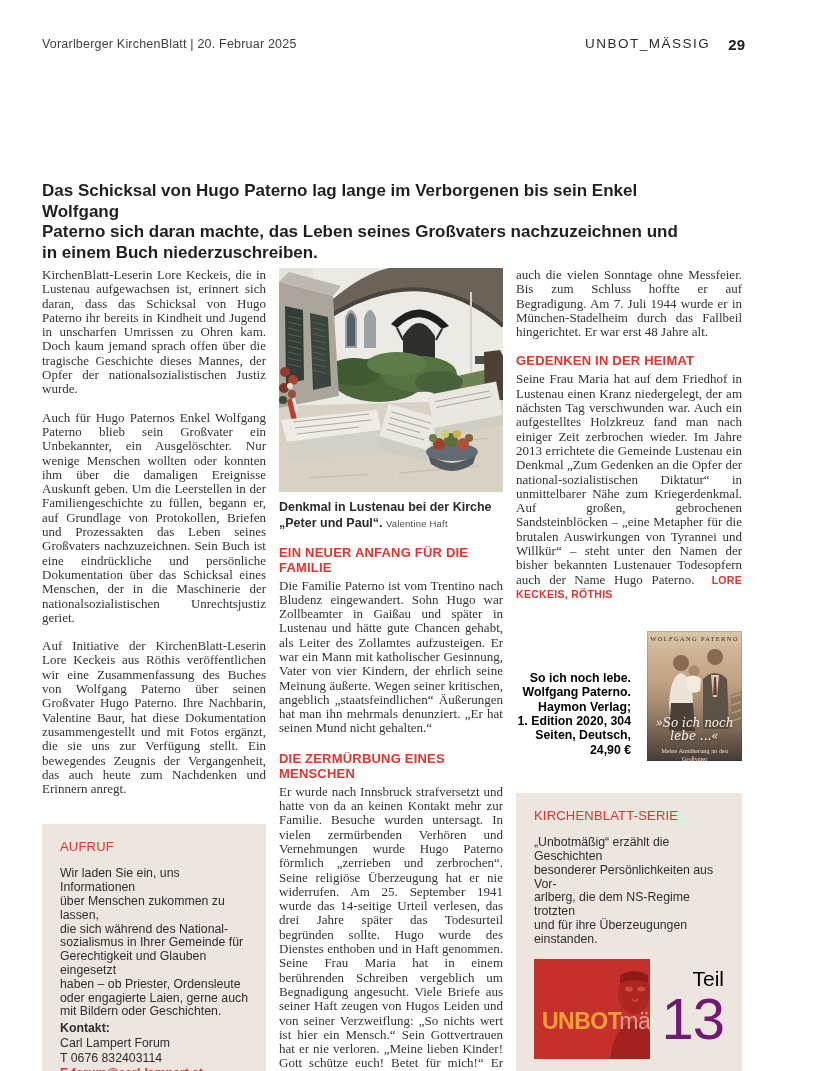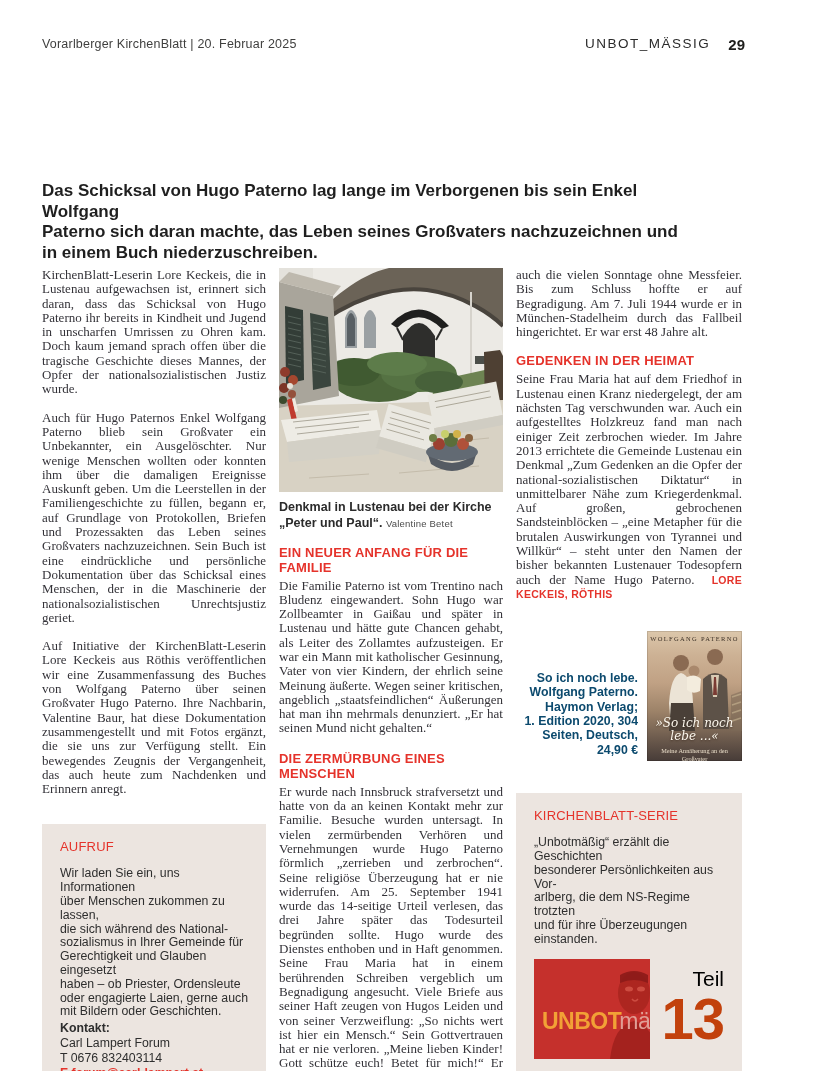--- a/index.html
+++ b/index.html
@@ -38,42 +38,42 @@
   .caption .credit{font-size:9.5px;font-weight:normal;color:#4c4c4c;letter-spacing:.2px;}
   
   .infobox{background:#ece5e0;padding:15px 18px 12px 18px;margin-top:30px;}
   .infobox-title{font-size:13px;font-weight:normal;color:#e5332b;margin:0 0 13px 0;letter-spacing:.2px;}
   .infobox-body{font-size:12.3px;line-height:13.8px;color:#2e2e2e;white-space:pre-line;margin:0;}
   .contact{font-size:12.3px;line-height:15px;color:#2e2e2e;margin-top:2px;}
   .contact .bold{font-weight:bold;}
   .contact .email{color:#e5332b;font-weight:bold;text-decoration:none;}
   
   .book{display:flex;margin-top:30px;align-items:flex-end;}
-  .book-info{flex:1;text-align:right;font-size:12.3px;font-weight:bold;line-height:14.4px;color:#0c4a6e;white-space:pre-line;padding-right:9px;padding-bottom:4px;}
+  .book-info{flex:1;text-align:right;font-size:12.3px;font-weight:bold;line-height:14.4px;color:#000000;white-space:pre-line;padding-right:16px;padding-bottom:4px;}
   .book-cover{flex:0 0 95px;width:95px;height:130px;position:relative;overflow:hidden;
     background:linear-gradient(180deg,#dcc7ab 0%,#cdb295 18%,#c0a184 40%,#9c8268 62%,#6e5c4e 82%,#473c38 100%);
     box-shadow:0 0 0 1px rgba(0,0,0,.12) inset;}
   .cover-author{position:absolute;top:4px;left:0;right:0;text-align:center;
     font-family:"Liberation Serif",serif;font-size:6.5px;letter-spacing:1.3px;color:#3c3026;white-space:nowrap;}
   .cover-photo{position:absolute;top:14px;left:0;right:0;height:86px;}
   .cover-title{position:absolute;top:86px;left:3px;right:3px;text-align:center;
     font-family:"DejaVu Serif",serif;font-style:italic;font-size:12px;line-height:13px;color:#fdf8ee;
     text-shadow:0 1px 2px rgba(40,25,15,.55);}
   .cover-subtitle{position:absolute;top:116px;left:4px;right:4px;text-align:center;
     font-family:"Liberation Serif",serif;font-size:6.3px;line-height:7.5px;color:#e8dcc8;}
   
   .serie-row{display:flex;margin-top:12px;}
   .unbot-logo{flex:0 0 116px;width:116px;height:100px;background:#c5302c;position:relative;overflow:hidden;}
   .unbot-face{position:absolute;right:-6px;top:0;height:100%;}
   .unbot-word{position:absolute;left:8px;bottom:26px;font-size:23px;font-weight:bold;letter-spacing:-.5px;line-height:1;}
   .unbot-word .u1{color:#f2a136;text-align:right;}
   .unbot-word .u2{color:#e09e95;font-weight:normal;margin-left:-2px;}
   .teil-block{flex:1;text-align:right;display:flex;flex-direction:column;justify-content:flex-start;}
   .teil-label{font-size:21px;color:#000000;margin-top:8px;}
-  .teil-number{font-size:58px;font-weight:700;color:#c2410c;line-height:52px;margin-top:2px;letter-spacing:-1px;}
+  .teil-number{font-size:58px;font-weight:400;color:#701a75;line-height:52px;margin-top:2px;letter-spacing:-1px;}
 </style>
 </head>
 <body>
 
 <div class="page">
 
   <div class="header">
     <span class="header-left">Vorarlberger KirchenBlatt | 20. Februar 2025</span>
     <span class="header-right">
       <span class="header-kicker">UNBOT_MÄSSIG</span>
@@ -198,21 +198,21 @@
           <circle cx="160" cy="176" r="6" fill="#9c4030"></circle>
             <circle cx="172" cy="172" r="7" fill="#5a6e3a"></circle>
           <circle cx="184" cy="176" r="6" fill="#b0513a"></circle>
             <circle cx="178" cy="166" r="4" fill="#d1b24a"></circle>
           <circle cx="166" cy="166" r="4" fill="#c7d06d"></circle>
             <circle cx="190" cy="170" r="4" fill="#87613f"></circle>
           <circle cx="154" cy="170" r="4" fill="#6e7d45"></circle>
         </g>
       </svg>
 
-      <p class="caption"><span>Denkmal in Lustenau bei der Kirche „Peter und Paul“.</span> <span class="credit">Valentine Betet</span></p>
+      <p class="caption"><span>Denkmal in Lustenau bei der Kirche „Peter und Paul“.</span> <span class="credit">Valentine Haft</span></p>
 
       <p class="red-head first">EIN NEUER ANFANG FÜR DIE FAMILIE</p>
       <p class="body-text">Die Familie Paterno ist vom Trentino nach Bludenz eingewandert. Sohn Hugo war Zollbeamter in Gaißau und später in Lustenau und hätte gute Chancen gehabt, als Leiter des Zollamtes aufzusteigen. Er war ein Mann mit katholischer Gesinnung, Vater von vier Kindern, der ehrlich seine Meinung äußerte. Wegen seiner kritischen, angeblich „staatsfeindlichen“ Äußerungen hat man ihn mehrmals denunziert. „Er hat seinen Mund nicht gehalten.“</p>
       <p class="red-head">DIE ZERMÜRBUNG EINES MENSCHEN</p>
       <p class="body-text">Er wurde nach Innsbruck strafversetzt und hatte von da an keinen Kontakt mehr zur Familie. Besuche wurden untersagt. In vielen zermürbenden Verhören und Vernehmungen wurde Hugo Paterno förmlich „zerrieben und zerbrochen“. Seine religiöse Überzeugung hat er nie widerrufen. Am 25. September 1941 wurde das 14-seitige Urteil verlesen, das drei Jahre später das Todesurteil begründen sollte. Hugo wurde des Dienstes enthoben und in Haft genommen. Seine Frau Maria hat in einem berührenden Schreiben vergeblich um Begnadigung angesucht. Viele Briefe aus seiner Haft zeugen von Hugos Leiden und von seiner Verzweiflung: „So nichts wert ist hier ein Mensch.“ Sein Gottvertrauen hat er nie verloren. „Meine lieben Kinder! Gott schütze euch! Betet für mich!“ Er beklagt</p>
     </div>
 
     <div class="col col3">
       <p class="body-text">auch die vielen Sonntage ohne Messfeier. Bis zum Schluss hoffte er auf Begradigung. Am 7. Juli 1944 wurde er in München-Stadelheim durch das Fallbeil hingerichtet. Er war erst 48 Jahre alt.</p>
       <p class="red-head" style="margin-top:12px;">GEDENKEN IN DER HEIMAT</p>

